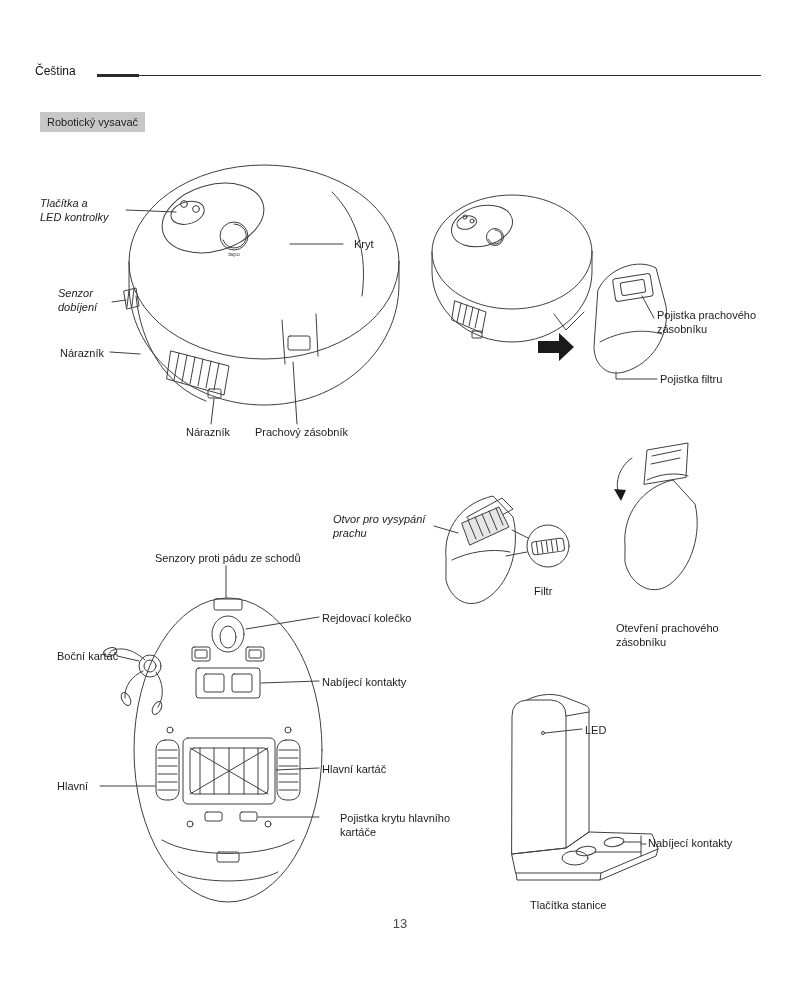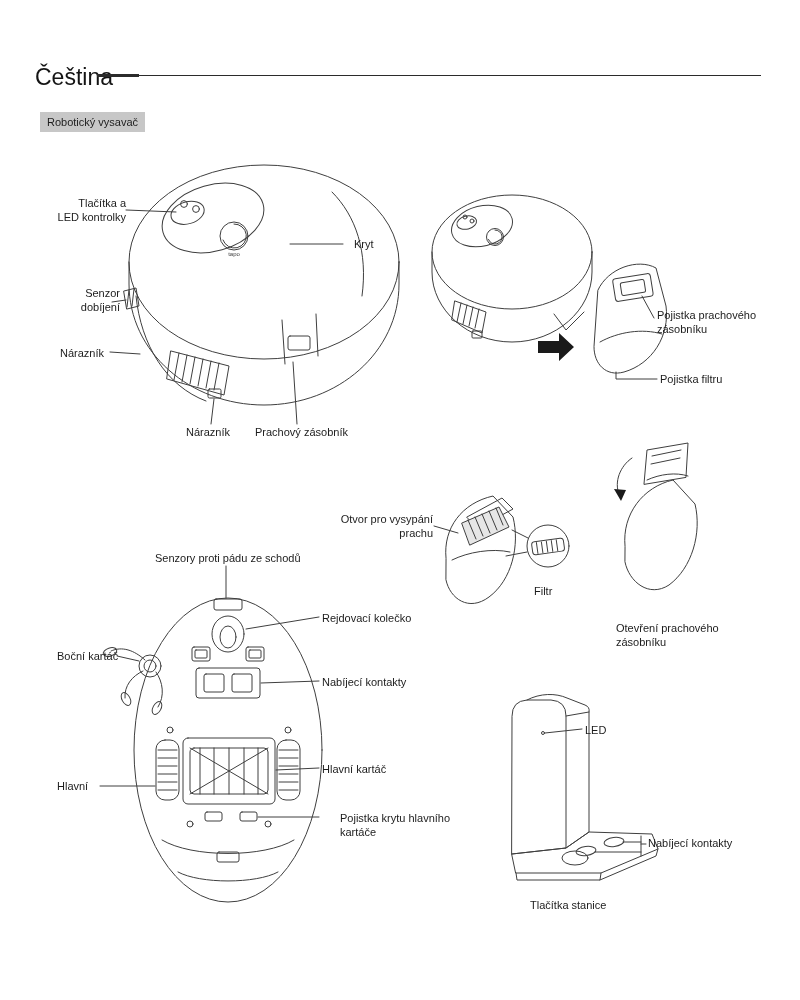--- a/index.html
+++ b/index.html
@@ -4,25 +4,25 @@
 <style>
   * { margin:0; padding:0; box-sizing:border-box; }
   html,body { background:#ffffff; }
   body { font-family:"Liberation Sans", sans-serif; color:#1c1c1c; }
   .page { position:relative; width:800px; height:1000px; background:#ffffff; overflow:hidden; }
   .art { position:absolute; left:0; top:0; }
   .ink { stroke:#3f3f3f; fill:none; stroke-width:1; stroke-linecap:round; stroke-linejoin:round; }
   .solid { fill:#1a1a1a; stroke:none; }
   .shade { fill:#e6e6e6; }
   .brandtext { fill:#3f3f3f; stroke:none; font-family:"Liberation Sans", sans-serif; text-anchor:middle; }
-  .heading { position:absolute; left:35px; top:64px; font-size:23px; color:#141414; }
+  .heading { position:absolute; left:35px; top:64px; font-size:12px; color:#141414; }
   .rule { position:absolute; background:#2b2b2b; }
   .badge { position:absolute; left:40px; top:112px; background:#c7c7c7; color:#1e1e1e; font-size:11px; padding:4px 7px; }
   .label { position:absolute; font-size:11px; line-height:1.3; color:#1c1c1c; white-space:pre-line; }
-  .tc { text-align:right; }
+  .tc { text-align:left;font-style:italic; }
   .pagenum { position:absolute; left:0; right:0; top:916px; text-align:center; font-size:13px; color:#4a4a4a; }
 </style>
 </head>
 <body>
 
 <div class="page">
 
   <svg class="art" width="800" height="1000" viewBox="0 0 800 1000">
     <g class="ink">
 
@@ -208,14 +208,15 @@
   <div class="label" style="left:322px;top:675px">Nabíjecí kontakty</div>
   <div class="label" style="left:322px;top:762px">Hlavní kartáč</div>
   <div class="label" style="left:57px;top:779px">Hlavní</div>
   <div class="label" style="left:340px;top:811px">Pojistka krytu hlavního
 kartáče</div>
 
   <div class="label" style="left:585px;top:723px">LED</div>
   <div class="label" style="left:648px;top:836px">Nabíjecí kontakty</div>
   <div class="label" style="left:530px;top:898px">Tlačítka stanice</div>
 
+  <div class="pagenum">13</div>
 
 </div>
 
 </body></html>

